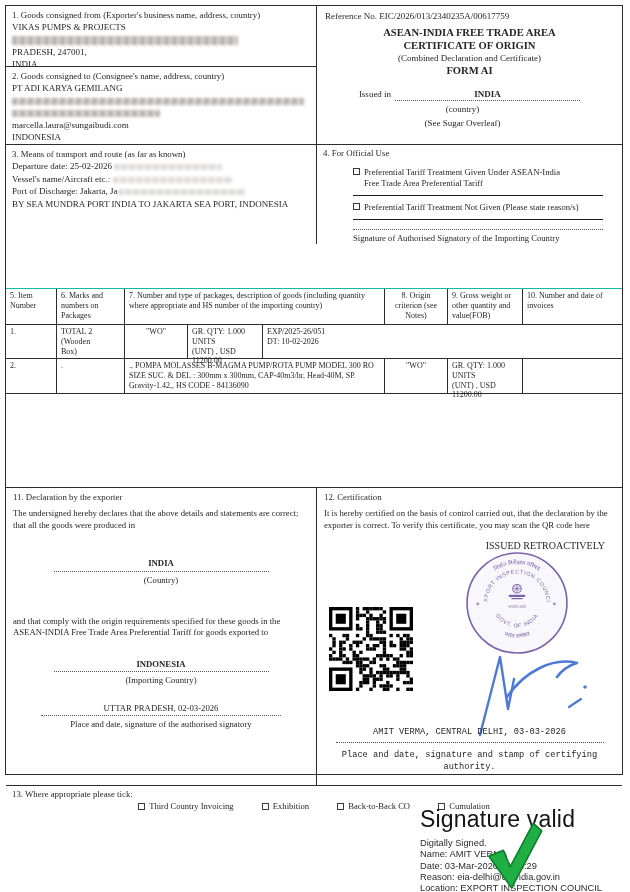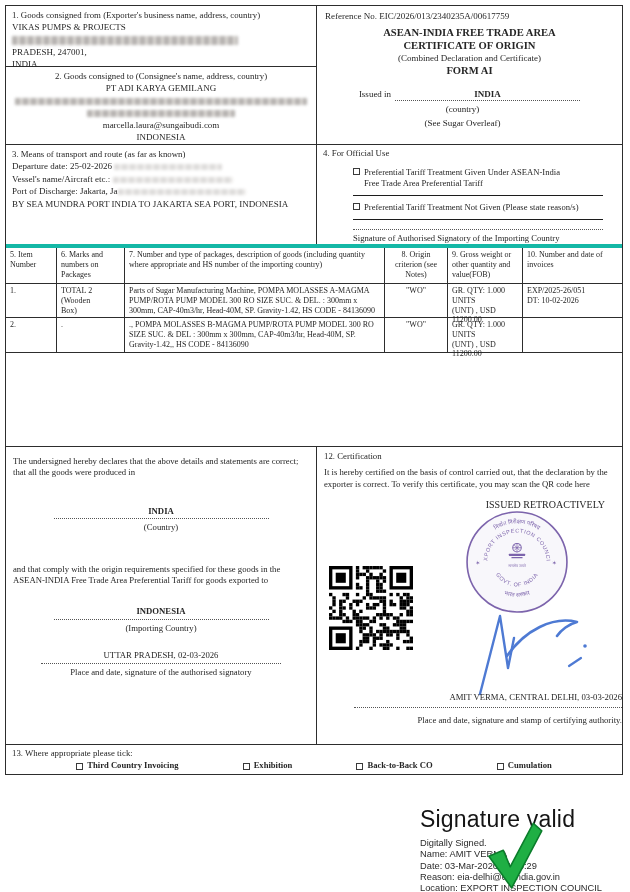--- a/index.html
+++ b/index.html
@@ -14,21 +14,21 @@
     border: 1px solid #2d2d2d;
   }
   .lbl { font-size: 8.8px; }
   .pre { white-space: pre-line; }
   .center { text-align: center; }
   .bold { font-weight: bold; }
   
   .r1 { display: flex; height: 138px; }
   .colL { width: 311px; border-right: 1px solid #2d2d2d; display: flex; flex-direction: column; }
   .box1 { height: 61px; border-bottom: 1px solid #2d2d2d; padding: 3px 6px; line-height: 12.2px; }
-  .box2 { flex: 1; padding: 3px 6px; line-height: 12.2px; text-align: center; }
+  .box2 { flex: 1; padding: 3px 6px; line-height: 12.2px; }
   .colR { flex: 1; padding: 5px 8px; }
   .ref { font-size: 9px; margin-bottom: 6px; }
   .titles { text-align: center; font-weight: bold; font-size: 10.6px; line-height: 12.6px; }
   .subtitle { text-align: center; font-weight: normal; font-size: 9px; line-height: 12px; }
   .formname { text-align: center; font-weight: bold; font-size: 10.6px; margin-top: 1px; }
   .issued { text-align: center; margin-top: 11px; font-size: 9px; }
   .ifield { display: inline-block; width: 185px; border-bottom: 1px dotted #555;
             text-align: center; font-weight: bold; padding-bottom: 1px; margin-left: 4px; }
   .cap { font-size: 9px; line-height: 12px; }
   .hdrcaps { text-align: center; margin-top: 2px; padding-right: 14px; }
@@ -36,45 +36,45 @@
   .r2 { display: flex; height: 100px; border-top: 1px solid #2d2d2d; }
   .box3 { width: 311px; border-right: 1px solid #2d2d2d; padding: 3px 6px; line-height: 12.4px; }
   .box4 { flex: 1; padding: 3px 6px; position: relative; }
   .b4inner { margin-left: 30px; margin-top: 9px; width: 250px; font-size: 8.6px; line-height: 11px; }
   .b4opt { display: flex; align-items: flex-start; }
   .hrule { border-bottom: 1.4px solid #1c1c1c; margin: 6px 0 6px 0; }
   .dotrule { border-bottom: 1px dotted #555; margin: 9px 0 3px 0; }
   .cb { display: inline-block; width: 7px; height: 7px; border: 1px solid #3a3a3a;
         margin-right: 4px; margin-top: 1px; flex: 0 0 auto; }
   
-  .tbl { border-top: 4px solid #14b8a6; font-size: 8px; line-height: 9.8px; }
+  .tbl { border-top: 1px solid #14b8a6; font-size: 8px; line-height: 9.8px; margin-top: 44px; }
   .trow { display: flex; border-bottom: 1px solid #2d2d2d; }
   .td { border-right: 1px solid #2d2d2d; padding: 2px 4px; }
   .td:last-child { border-right: none; }
   .c1 { width: 51px; } .c2 { width: 68px; } .c3 { width: 260px; }
   .c4 { width: 63px; text-align: center; } .c5 { width: 75px; } .c6 { flex: 1; }
   .thead { height: 36px; } .tr1 { height: 34px; } .tr2 { height: 35px; }
   .tfill { height: 93px; }
   
   .r3 { display: flex; height: 298px; border-top: 1px solid #2d2d2d; }
   .box11 { width: 311px; border-right: 1px solid #2d2d2d; padding: 4px 7px; font-size: 8.7px; line-height: 11.4px; }
   .box12 { flex: 1; padding: 4px 7px; position: relative; font-size: 8.7px; line-height: 11.4px; }
   .udot { display: inline-block; min-width: 215px; border-bottom: 1px dotted #555;
           padding: 0 4px 1px 4px; }
   .decl-center { text-align: center; }
   .retro { text-align: right; padding-right: 10px; margin-top: 9px; font-size: 10px; }
   .qr { position: absolute; left: 12px; top: 119px; width: 84px; height: 84px; }
   .stamp { position: absolute; left: 147px; top: 62px; width: 106px; height: 106px; opacity: .88; }
   .handsig { position: absolute; left: 156px; top: 155px; width: 118px; height: 100px; }
-  .cert-footer { position: absolute; left: 0; right: 0; bottom: 18px; text-align: right; }
+  .cert-footer { position: absolute; left: 0; right: 0; bottom: 12px; text-align: center; font-family: Liberation Mono, monospace; }
   .cf-dots { display: inline-block; width: 268px; border-bottom: 1px dotted #555; margin: 1px 0 3px 0; }
   
   .box13 { border-top: 1px solid #2d2d2d; height: 31px; padding: 2px 6px; position: relative; }
   .b13opts { text-align: center; margin-top: 3px; font-size: 8.6px; }
-  .b13item { display: inline-flex; align-items: flex-end; margin: 0 31px; font-weight: bold; }
+  .b13item { display: inline-flex; align-items: center; margin: 0 13px; }
   .b13item .cb { margin-top: 0; }
   
   .redact { display: inline-block; height: 8px; border-radius: 1px;
             background: repeating-linear-gradient(90deg,#8f8a86 0 5px,#c6c1bc 5px 8px);
             filter: blur(1.6px); opacity: .65; vertical-align: middle; }
   .redact.light { opacity: .3; }
   
   .sigvalid { position: absolute; left: 420px; top: 806px; width: 210px;
               font-family: "Liberation Sans", sans-serif; }
   .sv-title { font-size: 23px; color: #141414; letter-spacing: .2px; }
@@ -163,41 +163,41 @@
       <div class="td c5 pre">9. Gross weight or
 other quantity and
 value(FOB)</div>
       <div class="td c6 pre">10. Number and date of
 invoices</div>
     </div>
     <div class="trow tr1">
       <div class="td c1 pre">1.</div>
       <div class="td c2 pre">TOTAL 2 (Wooden
 Box)</div>
-      <div class="td c3 pre">Parts of Sugar Manufacturing Machine, POMPA MOLASSES A-MAGMA PUMP/ROTA PUMP MODEL 300 RO SIZE SUC. &amp; DEL. : 300mm x 300mm, CAP-40m3/hr, Head-40M, SP. Gravity-1.42, HS CODE - 84136090</div>
       <div class="td c4 pre">"WO"</div>
       <div class="td c5 pre">GR. QTY: 1.000 UNITS
 (UNT) , USD 11200.00</div>
       <div class="td c6 pre">EXP/2025-26/051
 DT: 10-02-2026</div>
     </div>
     <div class="trow tr2">
       <div class="td c1 pre">2.</div>
       <div class="td c2 pre">.</div>
       <div class="td c3 pre">., POMPA MOLASSES B-MAGMA PUMP/ROTA PUMP MODEL 300 RO SIZE SUC. &amp; DEL : 300mm x 300mm, CAP-40m3/hr, Head-40M, SP. Gravity-1.42,, HS CODE - 84136090</div>
       <div class="td c4 pre">"WO"</div>
       <div class="td c5 pre">GR. QTY: 1.000 UNITS
 (UNT) , USD 11200.00</div>
       <div class="td c6 pre"></div>
     </div>
     <div class="tfill"></div>
   </div>
 
   <div class="r3">
     <div class="box11">
+      <div class="lbl">11. Declaration by the exporter</div>
       <p style="margin-top:5px">The undersigned hereby declares that the above details and statements are correct; that all the goods were produced in</p>
       <div class="decl-center" style="margin-top:27px">
         <span class="udot bold center" style="text-align:center;display:inline-block">INDIA</span>
         <div style="margin-top:3px">(Country)</div>
       </div>
       <p style="margin-top:30px">and that comply with the origin requirements specified for these goods in the ASEAN-INDIA Free Trade Area Preferential Tariff for goods exported to</p>
       <div class="decl-center" style="margin-top:20px">
         <span class="udot bold" style="text-align:center;display:inline-block">INDONESIA</span>
         <div style="margin-top:3px">(Importing Country)</div>
       </div>

